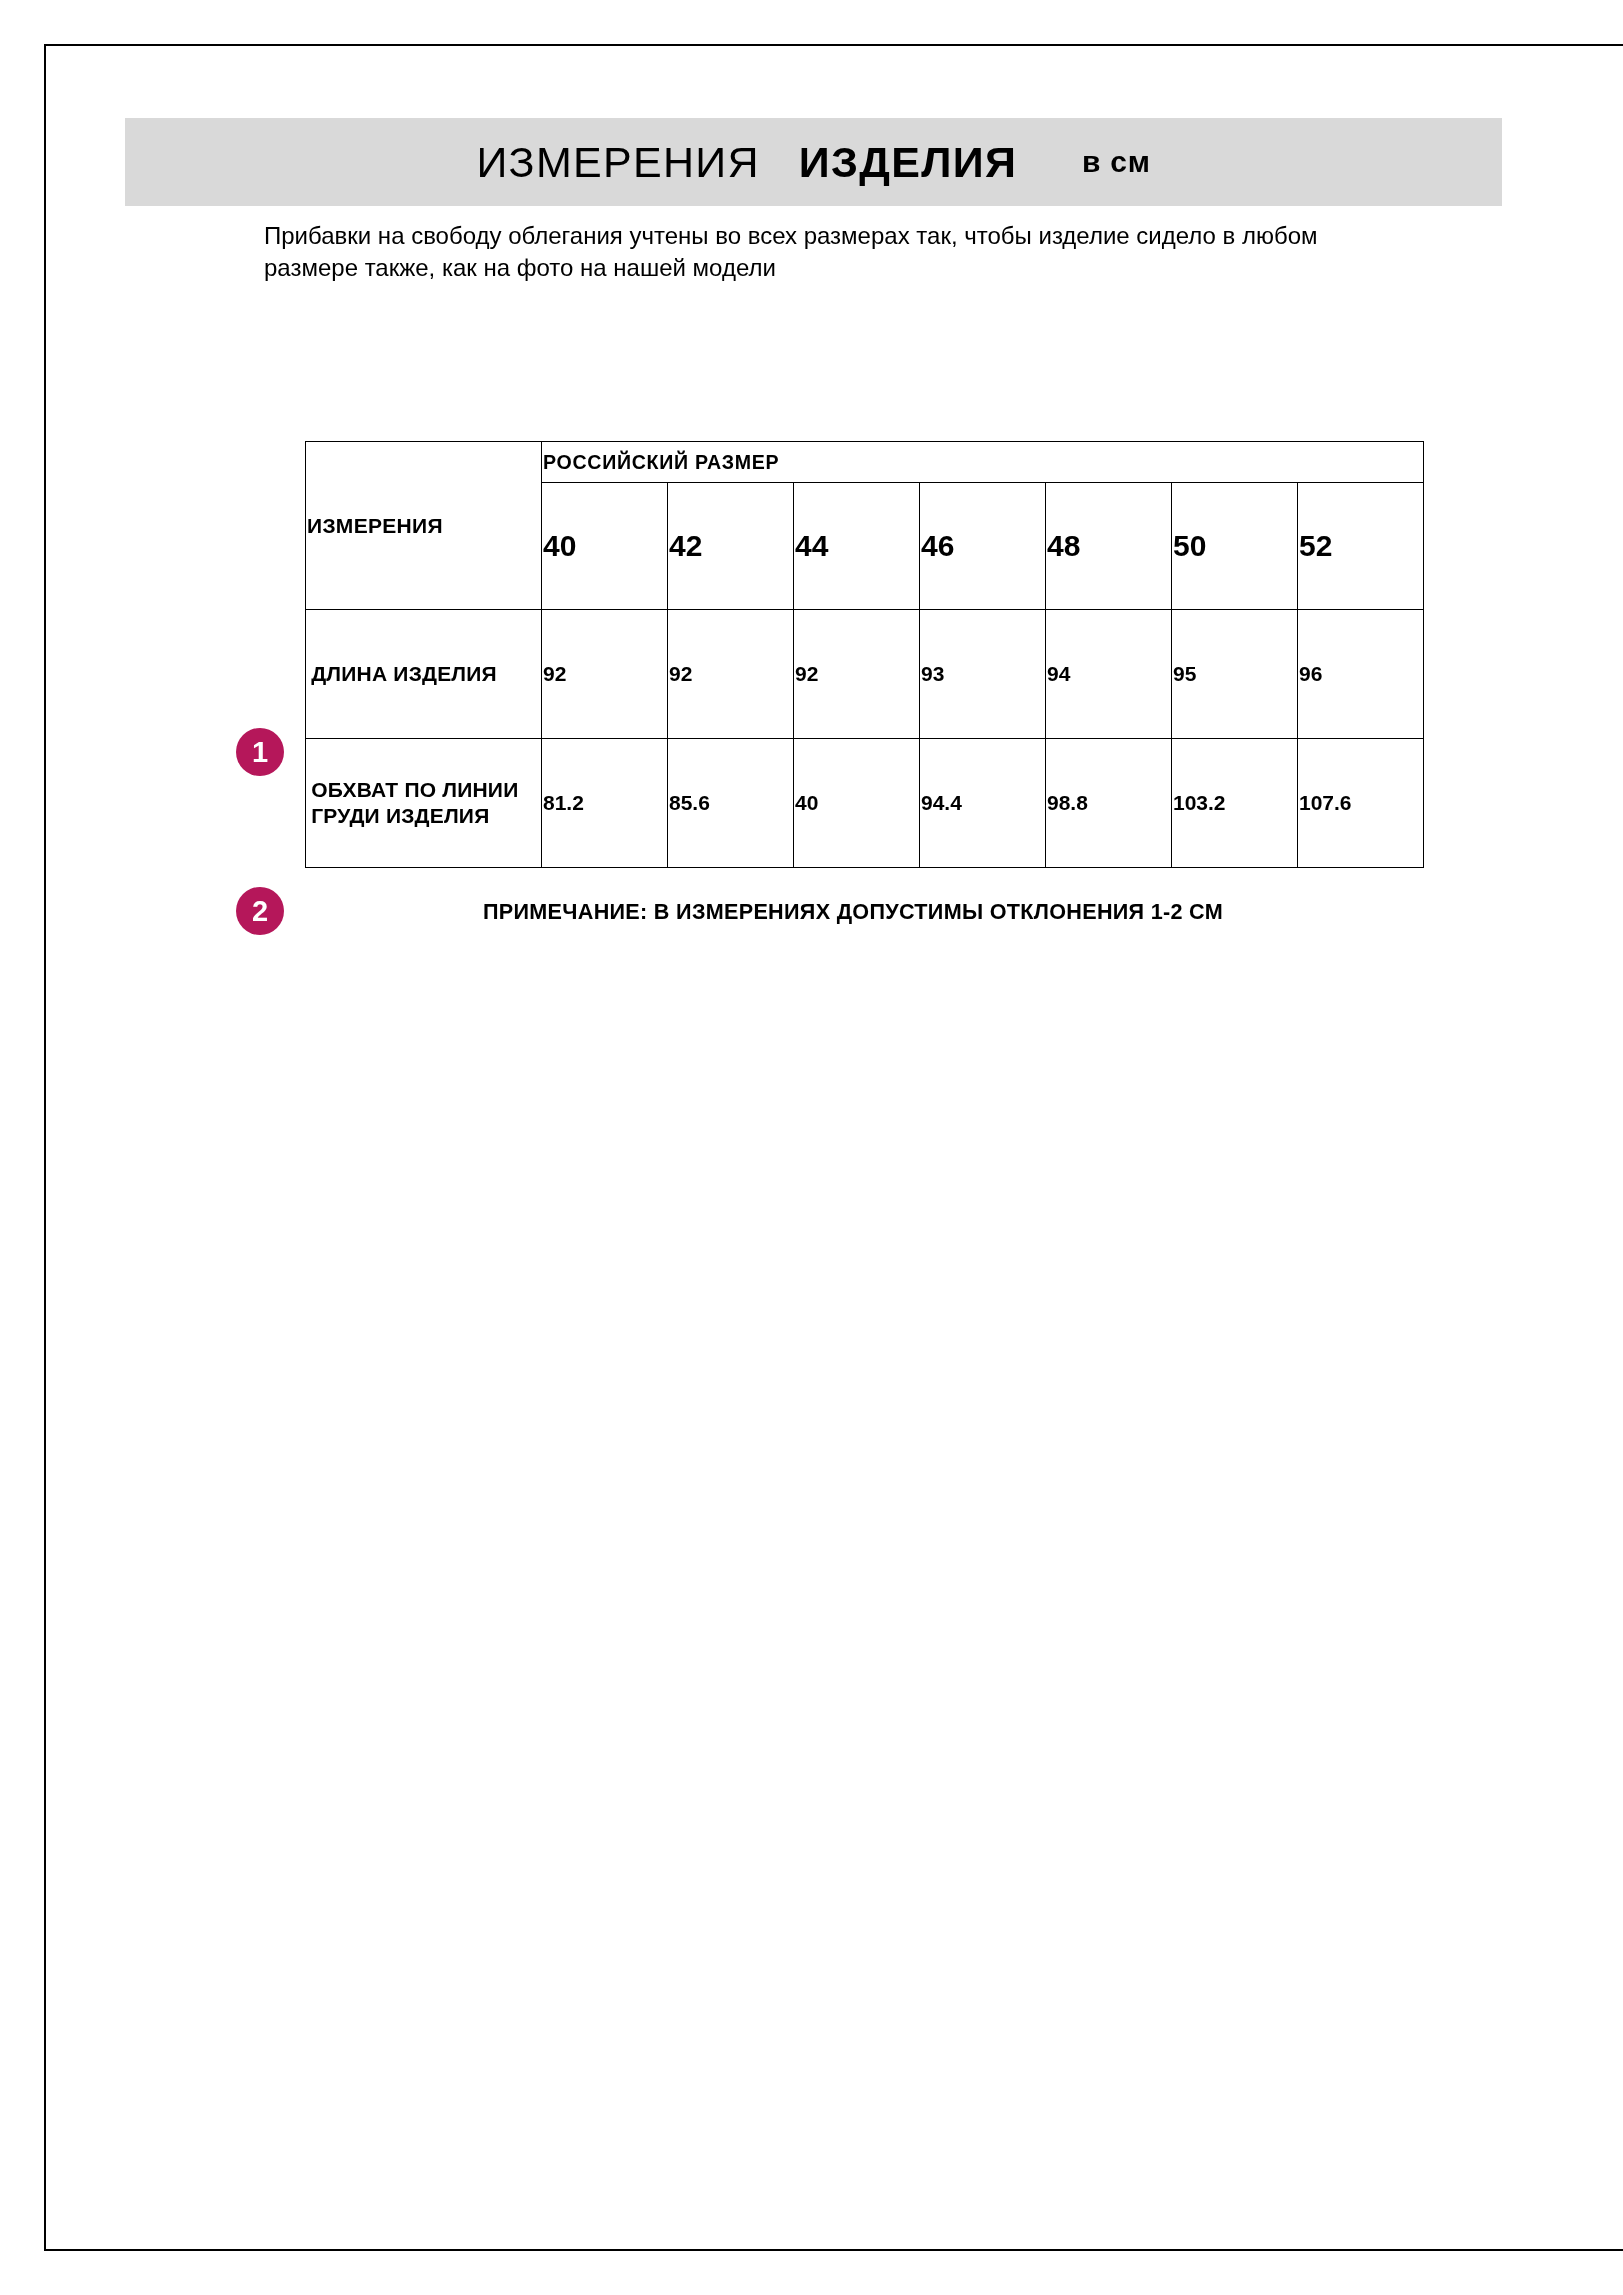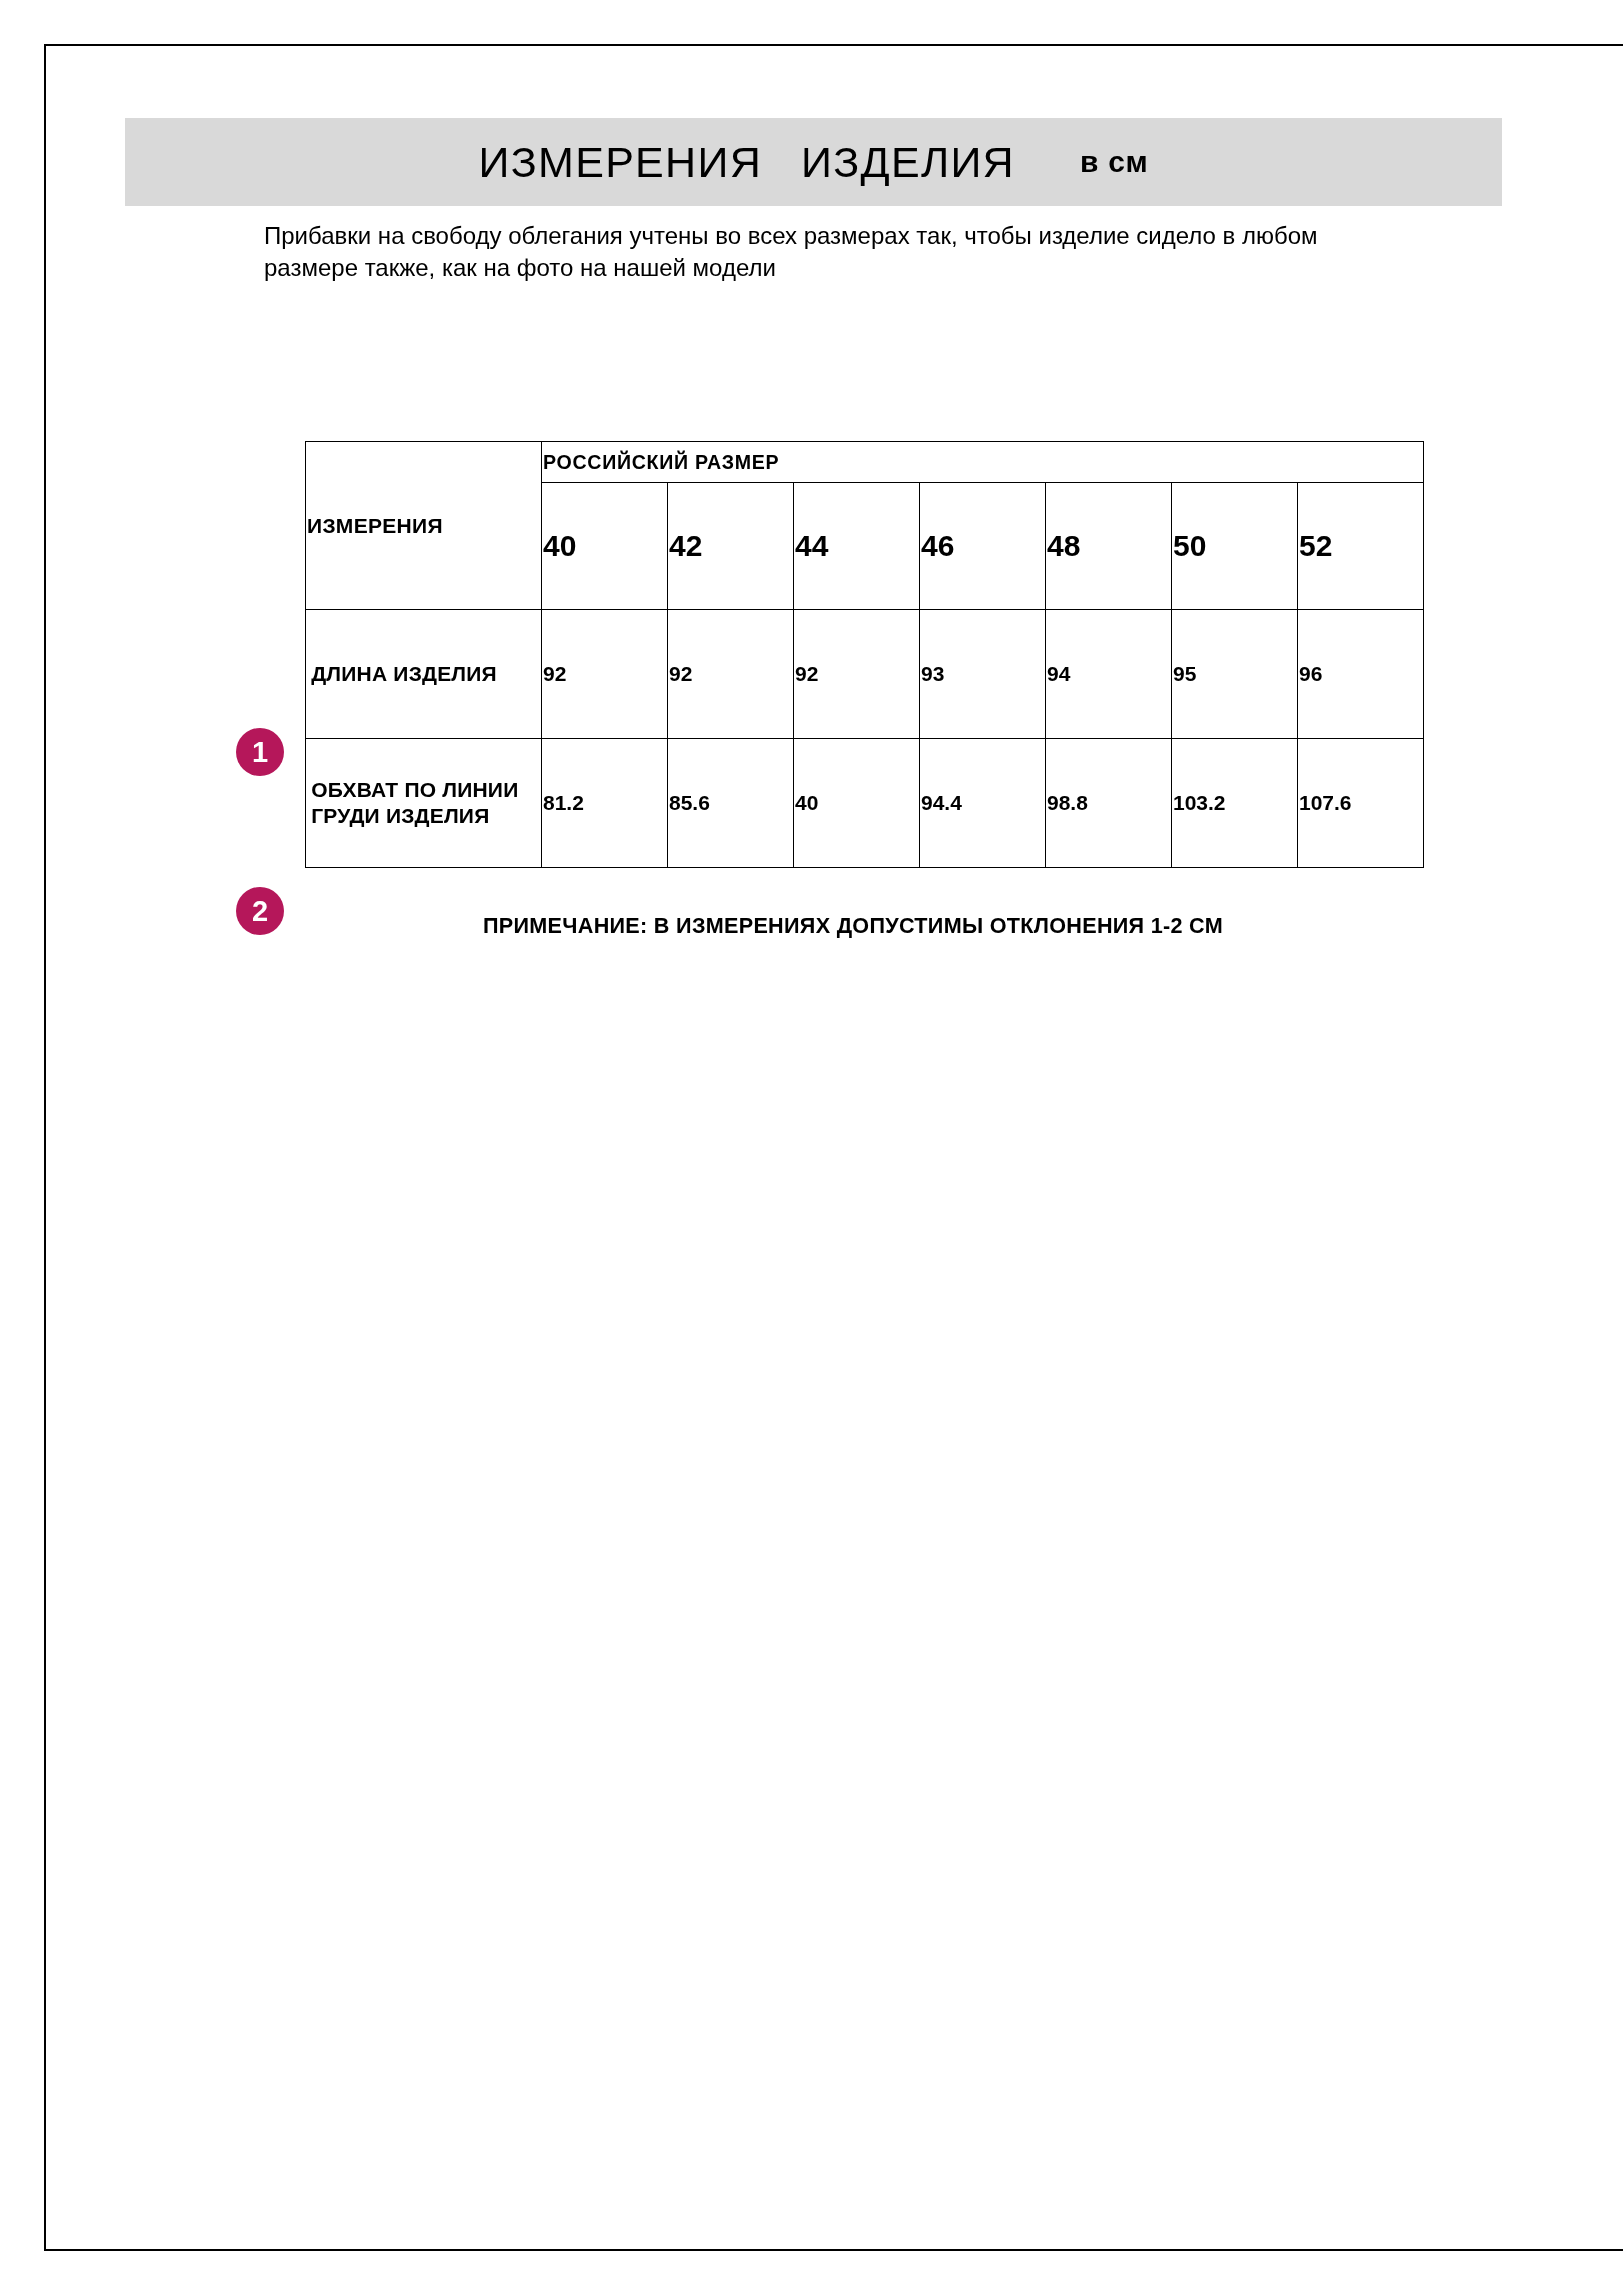--- a/index.html
+++ b/index.html
@@ -41,21 +41,21 @@
     box-sizing: border-box;
   }
   .banner-word-1 {
     font-size: 43px;
     letter-spacing: 1.3px;
     font-weight: 400;
   }
   .banner-word-2 {
     font-size: 43px;
     letter-spacing: 1.3px;
-    font-weight: 400;
+    font-weight: 700;
   }
   .banner-unit {
     font-size: 30px;
     font-weight: 700;
     letter-spacing: 0.7px;
     margin-left: 26px;
   }
   
   .article {
     text-align: center;
@@ -132,21 +132,21 @@
   }
   .bullet-1 { top: 287px; }
   .bullet-2 { top: 446px; }
 
   
   .note {
     text-align: center;
     font-size: 21.6px;
     font-weight: 700;
     letter-spacing: 0.3px;
-    margin-top: 45px;
+    margin-top: 31px;
     margin-left: 79px;
   }
 </style>
 </head>
 <body>
 
 <div class="page-frame">
   <div class="content">
 
     <div class="banner">

